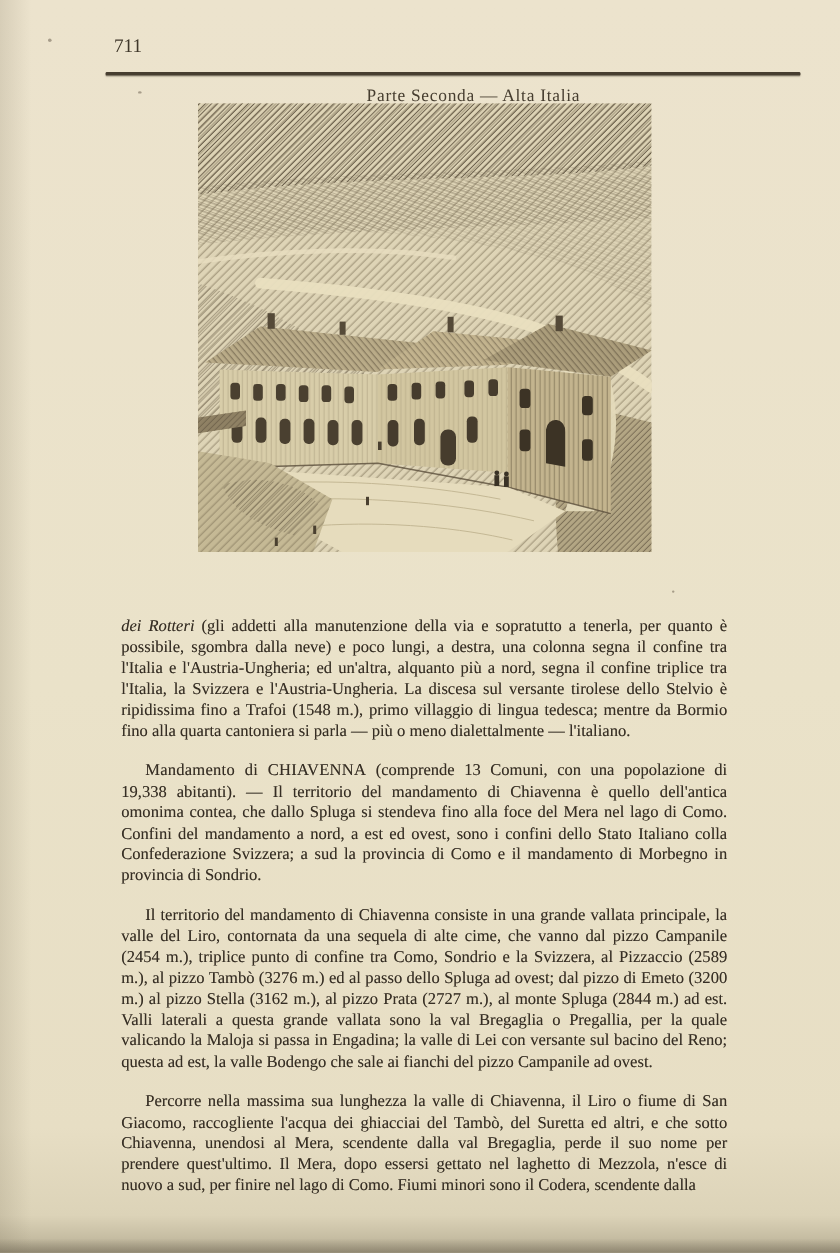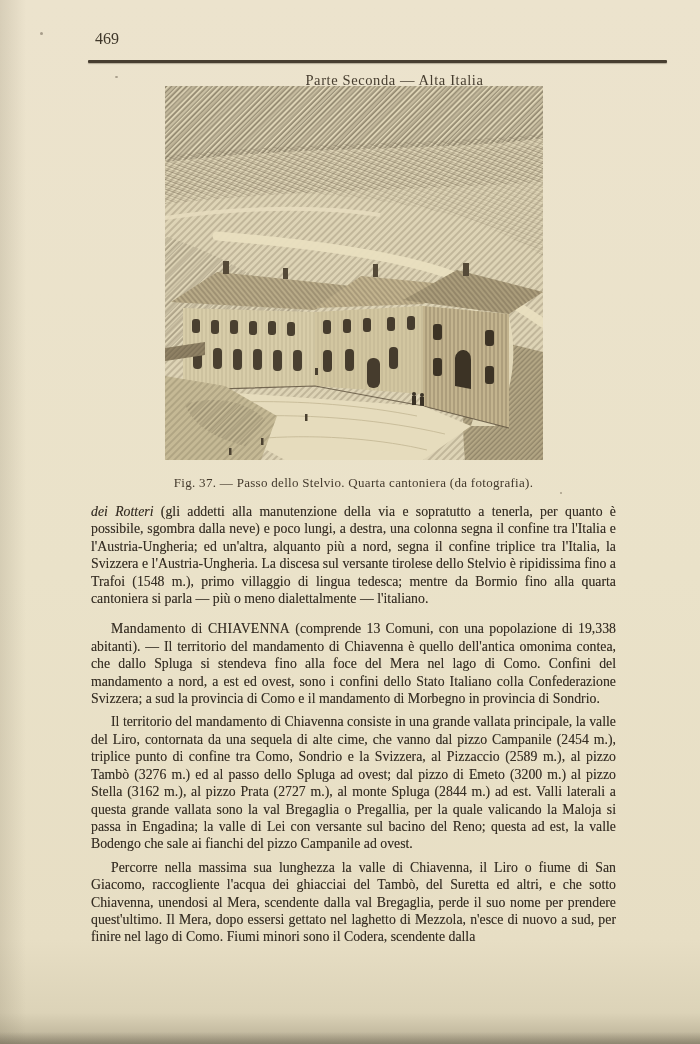--- a/index.html
+++ b/index.html
@@ -16,35 +16,35 @@
     font-size:14.5px;letter-spacing:.6px;color:#463d2f;margin-top:41px;}
   .page-number{position:absolute;top:30px;left:95px;font-size:16px;color:#3f372a;}
   .head-rule{position:absolute;top:60px;left:88px;width:579px;height:3px;background:#473e30;
     border-radius:1px;box-shadow:0 1px 1px rgba(71,62,48,.35);}
   figure{position:absolute;top:86px;left:85px;width:537px;margin:0;text-align:center;}
   .engraving-wrap{display:inline-block;line-height:0;}
   figcaption{margin-top:11px;font-size:13px;letter-spacing:.3px;color:#43392c;line-height:1.2;}
   main{position:absolute;top:497px;left:85px;width:537px;
     font-size:13.8px;line-height:17.4px;text-align:justify;color:#362e24;
     text-shadow:0 0 .4px rgba(54,46,36,.45);}
-  main p{margin:6px;}
+  main p{margin:16px;}
   p.indent{text-indent:20px;}
   p.gap-above{margin-top:13px;}
   em{font-style:italic;}
   strong{font-weight:normal;letter-spacing:.2px;}
   .bottom-edge{position:absolute;left:0;right:0;bottom:0;height:12px;
     background:linear-gradient(180deg,rgba(130,120,98,0),rgba(110,102,84,.55));}
   .speck{position:absolute;border-radius:50%;background:#54483a;opacity:.45;}
 </style>
 </head>
 <body>
 
 <div class="page">
 
-  <span class="page-number">469</span>
+  <span class="page-number">711</span>
   <div class="running-head">Parte Seconda — Alta Italia</div>
   <div class="head-rule"></div>
 
   <div class="speck" style="left:115px;top:76px;width:3px;height:2px;"></div>
   <div class="speck" style="left:560px;top:492px;width:2px;height:2px;"></div>
   <div class="speck" style="left:40px;top:32px;width:3px;height:3px;"></div>
 
   <figure>
     <span class="engraving-wrap">
       <svg width="378" height="374" viewBox="0 0 378 374" xmlns="http://www.w3.org/2000/svg">
@@ -166,21 +166,20 @@
         <path d="M0 262 L40 256 L40 269 L0 275 Z" fill="url(#hDense)" opacity="0.6"></path>
 
         <g fill="#4a4030">
           <rect x="140" y="328" width="2.5" height="7"></rect>
           <rect x="96" y="352" width="2.5" height="7"></rect>
           <rect x="64" y="362" width="2.5" height="7"></rect>
           <rect x="150" y="282" width="3" height="7"></rect>
         </g>
       </svg>
     </span>
-    <figcaption>Fig. 37. — Passo dello Stelvio. Quarta cantoniera (da fotografia).</figcaption>
   </figure>
 
   <main>
     <p><em>dei Rotteri</em><span> (gli addetti alla manutenzione della via e sopratutto a tenerla, per quanto è possibile, sgombra dalla neve) e poco lungi, a destra, una colonna segna il confine tra l'Italia e l'Austria-Ungheria; ed un'altra, alquanto più a nord, segna il confine triplice tra l'Italia, la Svizzera e l'Austria-Ungheria. La discesa sul versante tirolese dello Stelvio è ripidissima fino a Trafoi (1548 m.), primo villaggio di lingua tedesca; mentre da Bormio fino alla quarta cantoniera si parla — più o meno dialettalmente — l'italiano.</span></p>
     <p class="indent gap-above"><strong>Mandamento di CHIAVENNA</strong><span> (comprende 13 Comuni, con una popolazione di 19,338 abitanti). — Il territorio del mandamento di Chiavenna è quello dell'antica omonima contea, che dallo Spluga si stendeva fino alla foce del Mera nel lago di Como. Confini del mandamento a nord, a est ed ovest, sono i confini dello Stato Italiano colla Confederazione Svizzera; a sud la provincia di Como e il mandamento di Morbegno in provincia di Sondrio.</span></p>
     <p class="indent">Il territorio del mandamento di Chiavenna consiste in una grande vallata principale, la valle del Liro, contornata da una sequela di alte cime, che vanno dal pizzo Campanile (2454 m.), triplice punto di confine tra Como, Sondrio e la Svizzera, al Pizzaccio (2589 m.), al pizzo Tambò (3276 m.) ed al passo dello Spluga ad ovest; dal pizzo di Emeto (3200 m.) al pizzo Stella (3162 m.), al pizzo Prata (2727 m.), al monte Spluga (2844 m.) ad est. Valli laterali a questa grande vallata sono la val Bregaglia o Pregallia, per la quale valicando la Maloja si passa in Engadina; la valle di Lei con versante sul bacino del Reno; questa ad est, la valle Bodengo che sale ai fianchi del pizzo Campanile ad ovest.</p>
     <p class="indent">Percorre nella massima sua lunghezza la valle di Chiavenna, il Liro o fiume di San Giacomo, raccogliente l'acqua dei ghiacciai del Tambò, del Suretta ed altri, e che sotto Chiavenna, unendosi al Mera, scendente dalla val Bregaglia, perde il suo nome per prendere quest'ultimo. Il Mera, dopo essersi gettato nel laghetto di Mezzola, n'esce di nuovo a sud, per finire nel lago di Como. Fiumi minori sono il Codera, scendente dalla</p>
   </main>
 
   <div class="bottom-edge"></div>

